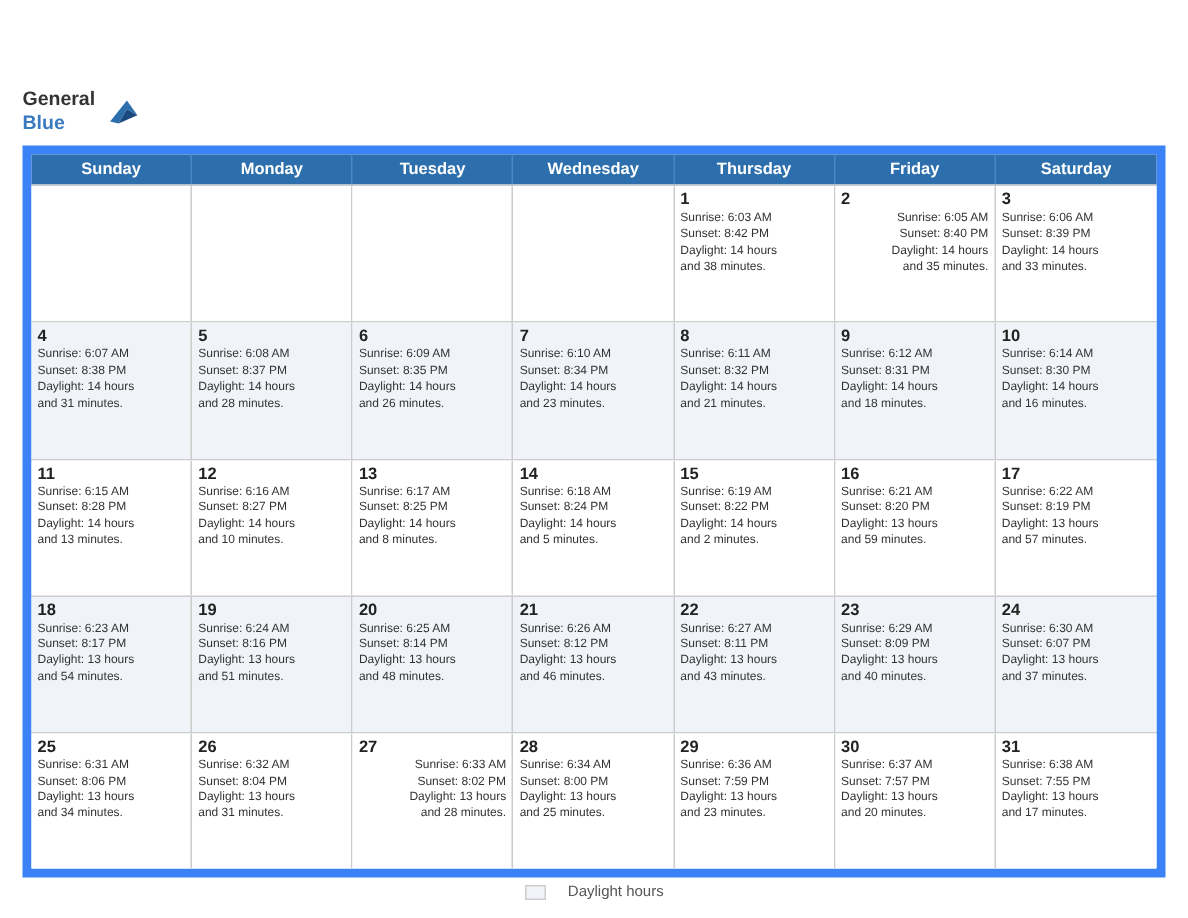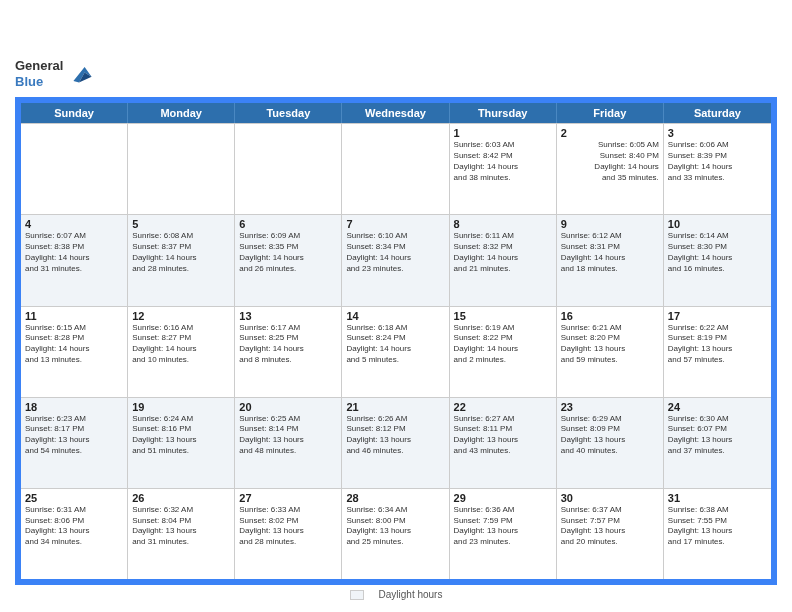--- a/index.html
+++ b/index.html
@@ -353,21 +353,21 @@
           </div>
           <div class="cal-cell">
             <span class="day-num">26</span>
             <div class="cell-text" style="white-space: pre-line;">Sunrise: 6:32 AM
 Sunset: 8:04 PM
 Daylight: 13 hours
 and 31 minutes.</div>
           </div>
           <div class="cal-cell">
             <span class="day-num">27</span>
-            <div class="cell-text" style="white-space: pre-line;">Sunrise: 6:33 AM
+            <div class="cell-text" style="white-space: pre-line; text-align: right;">Sunrise: 6:33 AM
 Sunset: 8:02 PM
 Daylight: 13 hours
 and 28 minutes.</div>
           </div>
           <div class="cal-cell">
             <span class="day-num">28</span>
             <div class="cell-text" style="white-space: pre-line;">Sunrise: 6:34 AM
 Sunset: 8:00 PM
 Daylight: 13 hours
 and 25 minutes.</div>

